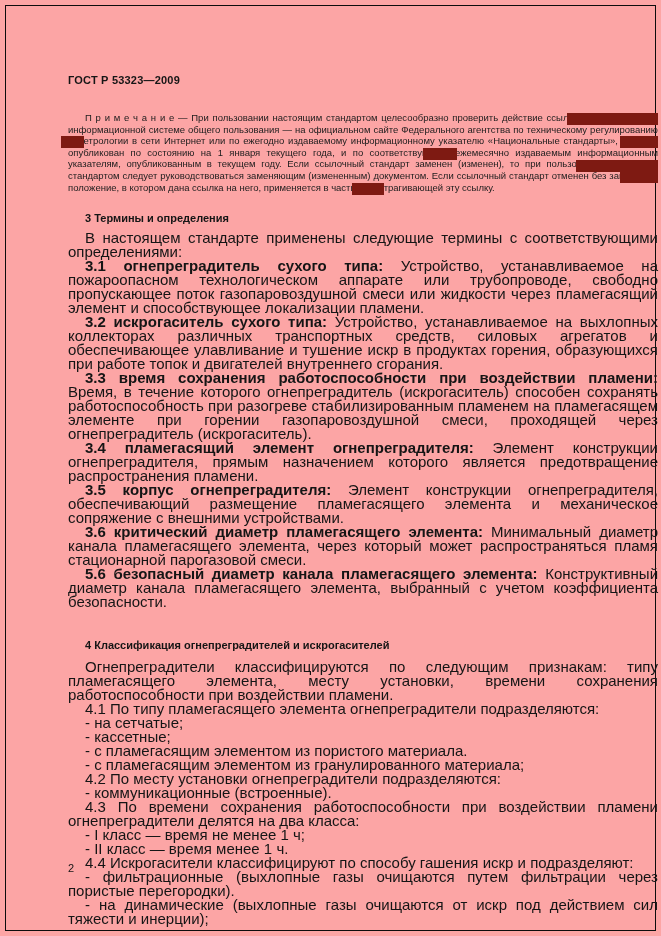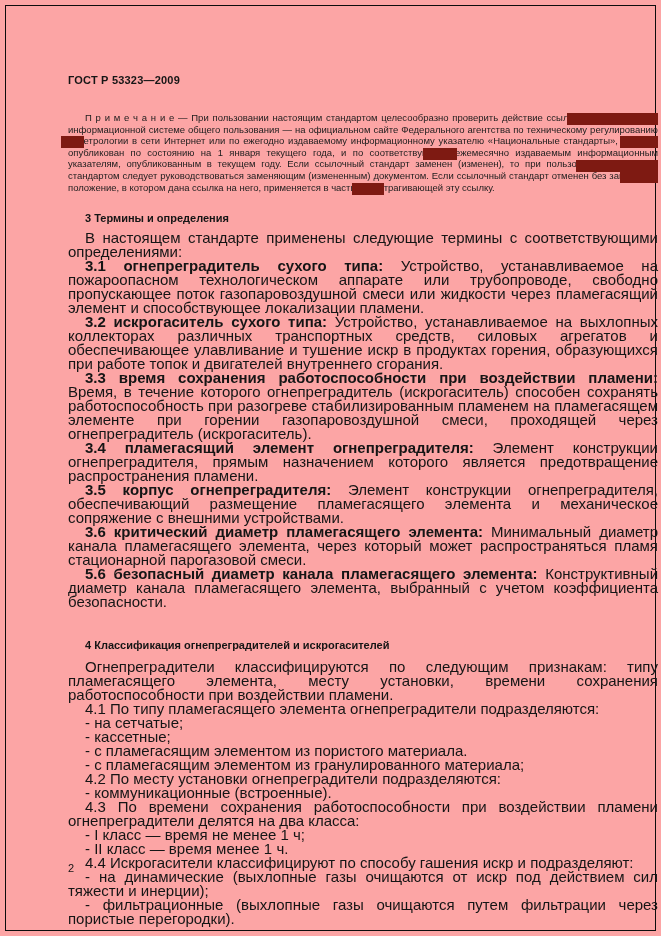--- a/index.html
+++ b/index.html
@@ -100,22 +100,22 @@
     <p class="body-par">- на сетчатые;</p>
     <p class="body-par">- кассетные;</p>
     <p class="body-par">- с пламегасящим элементом из пористого материала.</p>
     <p class="body-par">- с пламегасящим элементом из гранулированного материала;</p>
     <p class="body-par">4.2 По месту установки огнепреградители подразделяются:</p>
     <p class="body-par">- коммуникационные (встроенные).</p>
     <p class="body-par">4.3 По времени сохранения работоспособности при воздействии пламени огнепреградители делятся на два класса:</p>
     <p class="body-par">- I класс — время не менее 1 ч;</p>
     <p class="body-par">- II класс — время менее 1 ч.</p>
     <p class="body-par">4.4 Искрогасители классифицируют по способу гашения искр и подразделяют:</p>
+    <p class="body-par">- фильтрационные (выхлопные газы очищаются путем фильтрации через пористые перегородки).</p>
     <p class="body-par">- на динамические (выхлопные газы очищаются от искр под действием сил тяжести и инерции);</p>
-    <p class="body-par">- фильтрационные (выхлопные газы очищаются путем фильтрации через пористые перегородки).</p>
   </div>
 
   <div class="page-number">2</div>
 
   <div class="redaction-layer">
       <div style="position: absolute; left: 567px; top: 113px; width: 91px; height: 12px; background: rgb(126, 26, 18);"></div>
       <div style="position: absolute; left: 61px; top: 136px; width: 23px; height: 12px; background: rgb(126, 26, 18);"></div>
       <div style="position: absolute; left: 620px; top: 136px; width: 38px; height: 12px; background: rgb(126, 26, 18);"></div>
       <div style="position: absolute; left: 423px; top: 148px; width: 34px; height: 12px; background: rgb(126, 26, 18);"></div>
       <div style="position: absolute; left: 576px; top: 160px; width: 82px; height: 12px; background: rgb(126, 26, 18);"></div>

